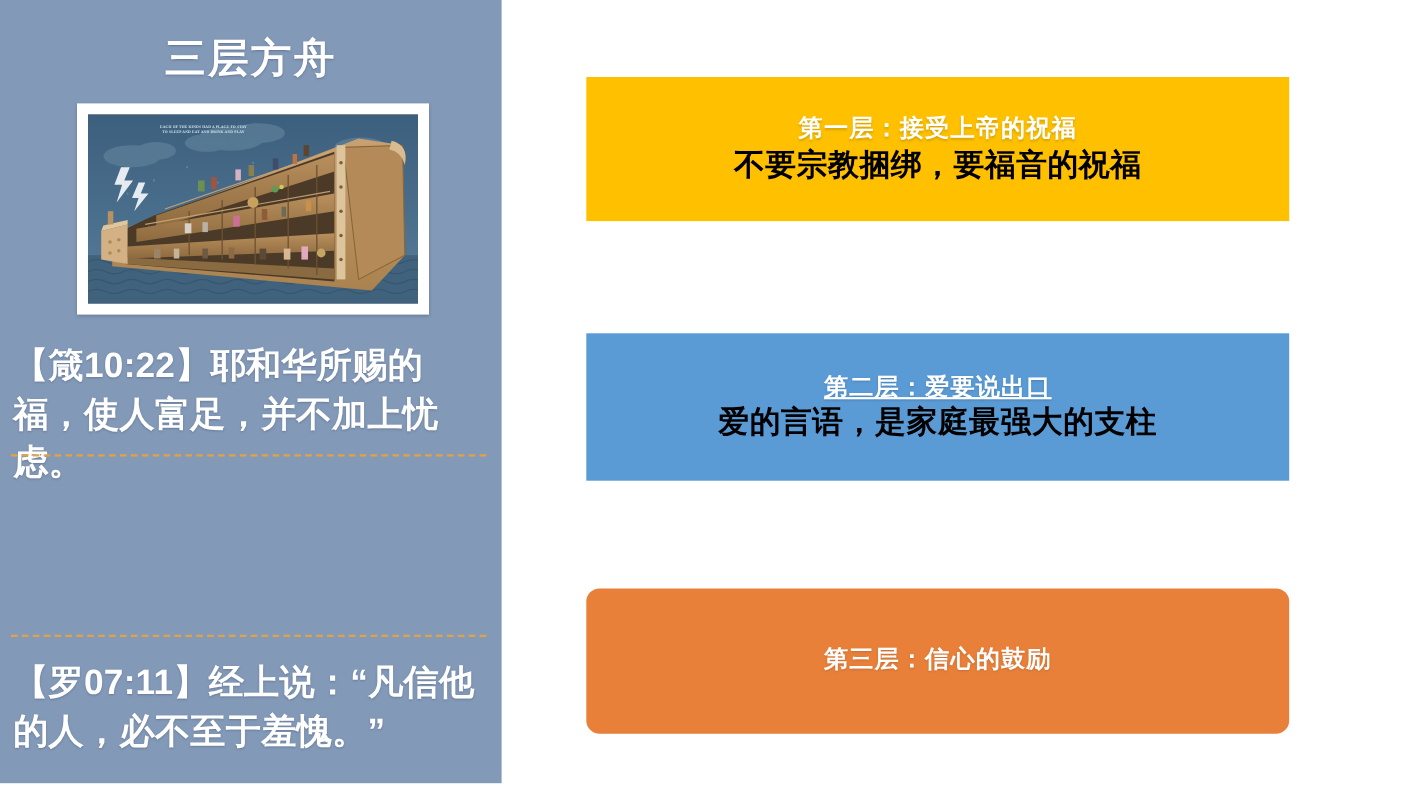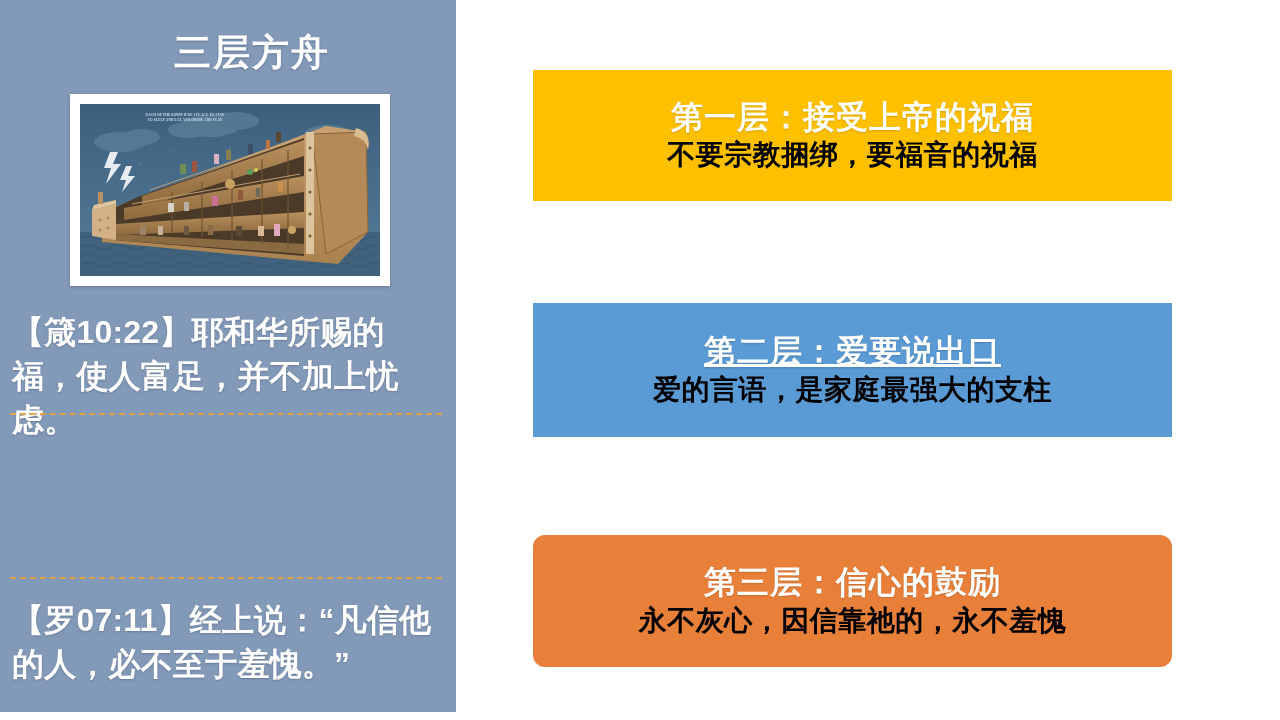--- a/index.html
+++ b/index.html
@@ -42,21 +42,20 @@
     left: 0;
     top: 32px;
     width: 456px;
     text-align: center;
     color: #ffffff;
     font-size: 37px;
     font-weight: bold;
     letter-spacing: 2px;
     line-height: 1.15;
     text-shadow: 0 1px 2px rgba(40,55,80,0.35);
-    padding-left: 24px;
   }
 
   
   #ark-figure {
     position: absolute;
     left: 70px;
     top: 94px;
     width: 320px;
     height: 192px;
     background: #ffffff;
@@ -125,21 +124,21 @@
     flex-direction: column;
     align-items: center;
     justify-content: center;
   }
   #layer-box-0 { top: 70px;  height: 131px; background: #FFC000; }
   #layer-box-1 { top: 303px; height: 134px; background: #5B9BD5; }
   #layer-box-2 { top: 535px; height: 132px; background: #E8803A; border-radius: 12px; }
 
   .layer-heading {
     color: #ffffff;
-    font-size: 32px;
+    font-size: 22px;
     font-weight: bold;
     letter-spacing: 1px;
     line-height: 1.1;
     text-shadow: 0 1px 2px rgba(90,70,20,0.25);
     margin: 0 0 4px 0;
   }
   #layer-box-1 .layer-heading { text-shadow: 0 1px 2px rgba(30,60,100,0.28); text-decoration: underline; }
   #layer-box-2 .layer-heading { text-shadow: 0 1px 2px rgba(120,60,20,0.28); }
 
   .layer-subtext {
@@ -324,16 +323,15 @@
     <div class="layer-subtext" style="color: rgb(0, 0, 0);">不要宗教捆绑，要福音的祝福</div>
   </div>
 
   <div class="layer-box" id="layer-box-1" style="background: rgb(91, 155, 213);">
     <div class="layer-heading" style="color: rgb(255, 255, 255);">第二层：爱要说出口</div>
     <div class="layer-subtext" style="color: #000000;">爱的言语，是家庭最强大的支柱</div>
   </div>
 
   <div class="layer-box" id="layer-box-2" style="background: rgb(232, 128, 58);">
     <div class="layer-heading" style="color: rgb(255, 255, 255);">第三层：信心的鼓励</div>
-    <div class="layer-subtext" style="color: rgb(0, 0, 0);">永不灰心，因信靠祂的，永不羞愧</div>
   </div>
 
 </div>
 
 </body></html>

